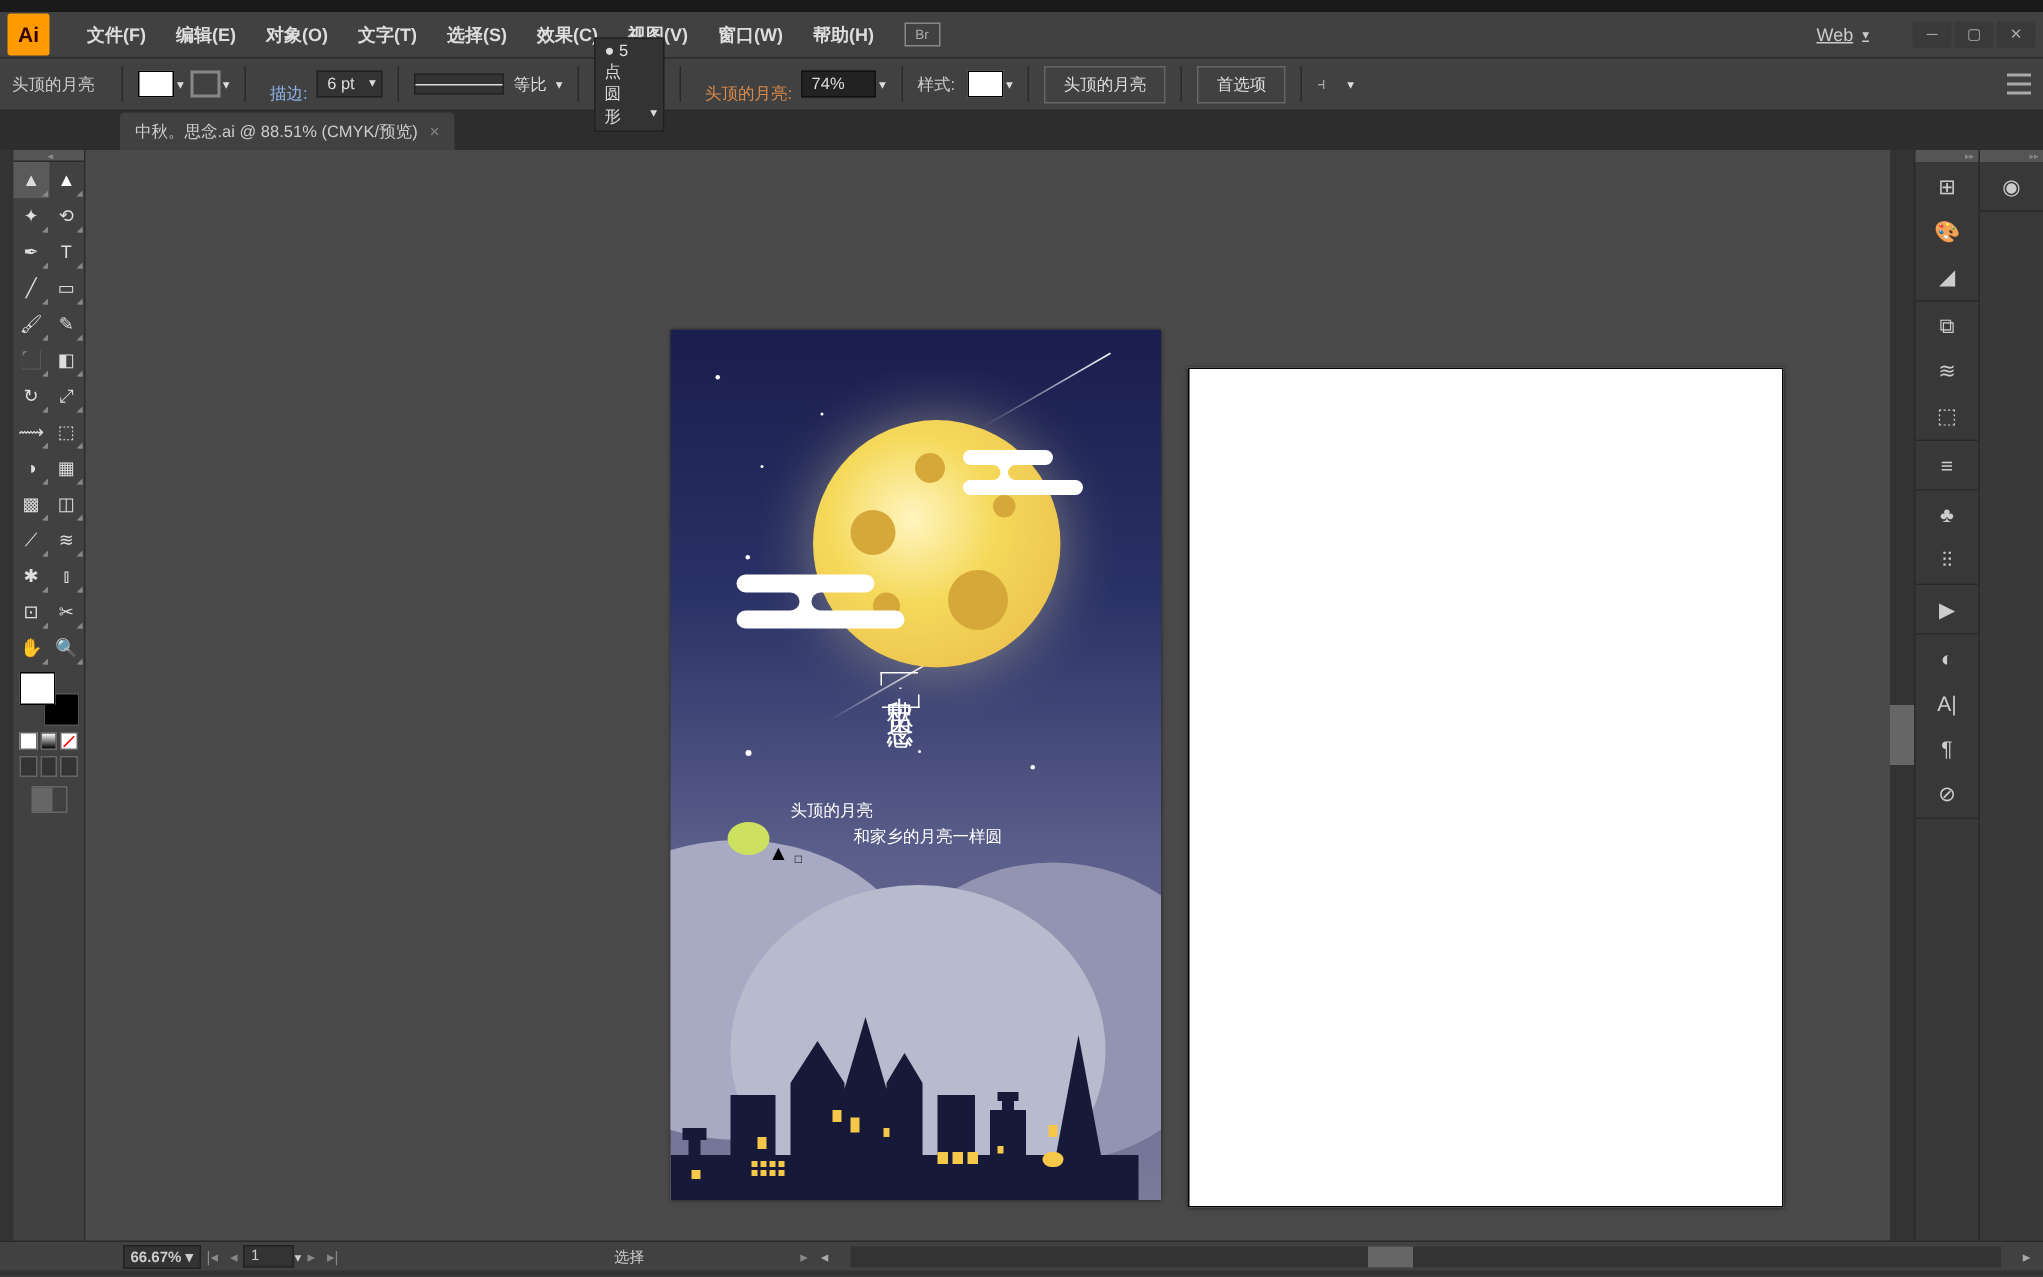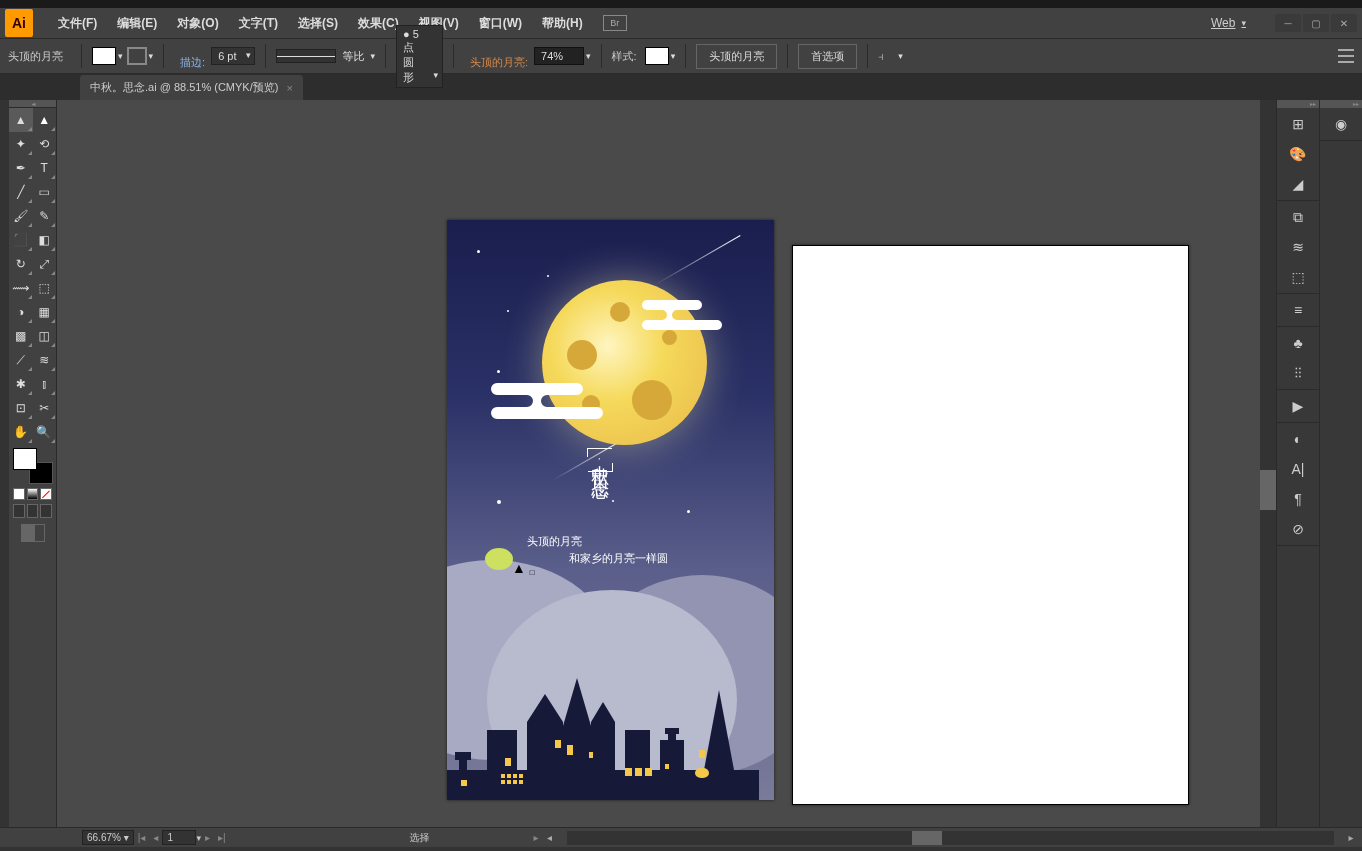--- a/index.html
+++ b/index.html
@@ -87,21 +87,21 @@
 
 .right-dock { width: 86px; background: #383838; display: flex; }
 .dock-col { width: 43px; display: flex; flex-direction: column; border-left: 1px solid #2a2a2a; }
 .dock-handle { height: 8px; background: #555; display: flex; justify-content: flex-end; }
 .dock-handle::after { content: '▸▸'; font-size: 6px; color: #888; margin-right: 3px; }
 .dock-group { border-bottom: 1px solid #2a2a2a; padding: 6px 0; display: flex; flex-direction: column; align-items: center; gap: 10px; }
 .dock-icon { width: 22px; height: 20px; display: flex; align-items: center; justify-content: center; color: #ccc; font-size: 14px; cursor: pointer; }
 
 
 .statusbar { height: 20px; background: #414141; display: flex; align-items: center; color: #ccc; font-size: 10px; padding: 0 4px; border-top: 1px solid #2a2a2a; margin-top: -11px; position: relative; z-index: 5; }
-.zoom-box { background: #333; padding: 1px 4px; border: 1px solid #222; margin-left: 78px; }
+.zoom-box { background: #333; padding: 1px 4px; border: 1px solid #222; margin-left: 78px; font-weight: bold; }
 .nav-btn { padding: 0 4px; color: #888; }
 .art-num { background: #333; padding: 1px 4px; border: 1px solid #222; width: 34px; }
 .status-label { margin-left: 180px; }
 .scroll-h { flex: 1; height: 14px; background: #333; margin: 0 10px; position: relative; }
 .scroll-thumb-h { position: absolute; left: 45%; width: 30px; height: 14px; background: #666; }
 .scroll-arrow { width: 14px; color: #aaa; text-align: center; }
 
 
 .vscroll { width: 16px; background: #333; }
 .vscroll-thumb { width: 16px; height: 40px; background: #666; margin-top: 370px; }

